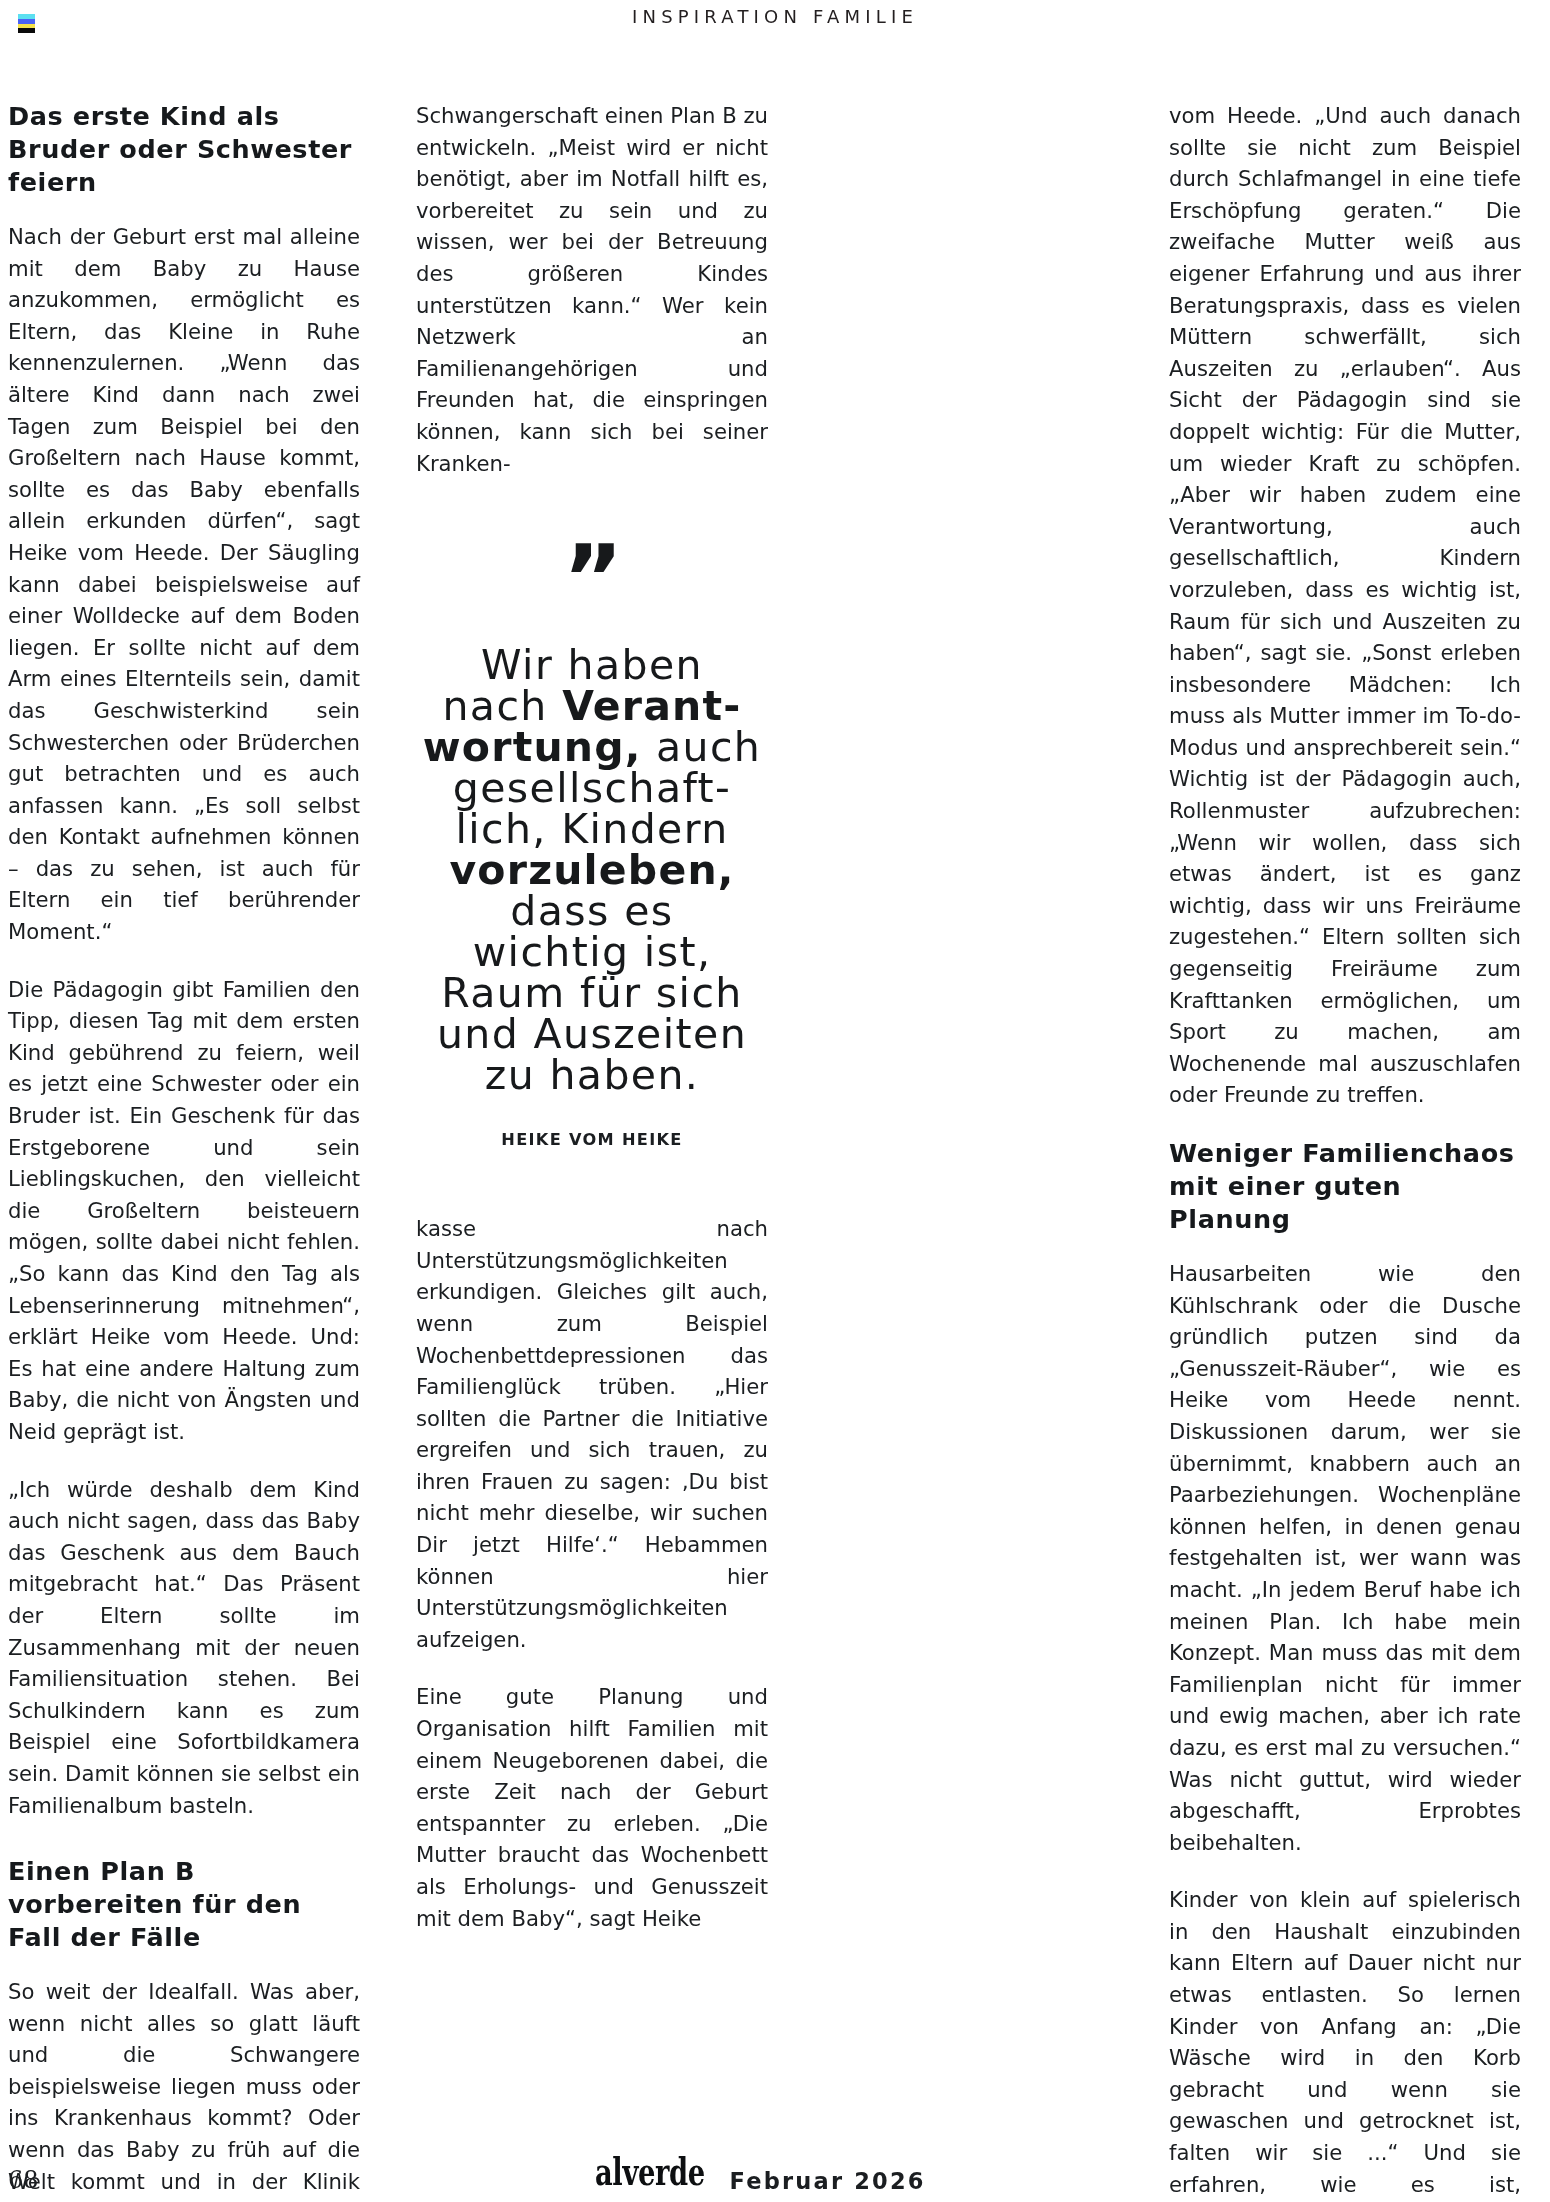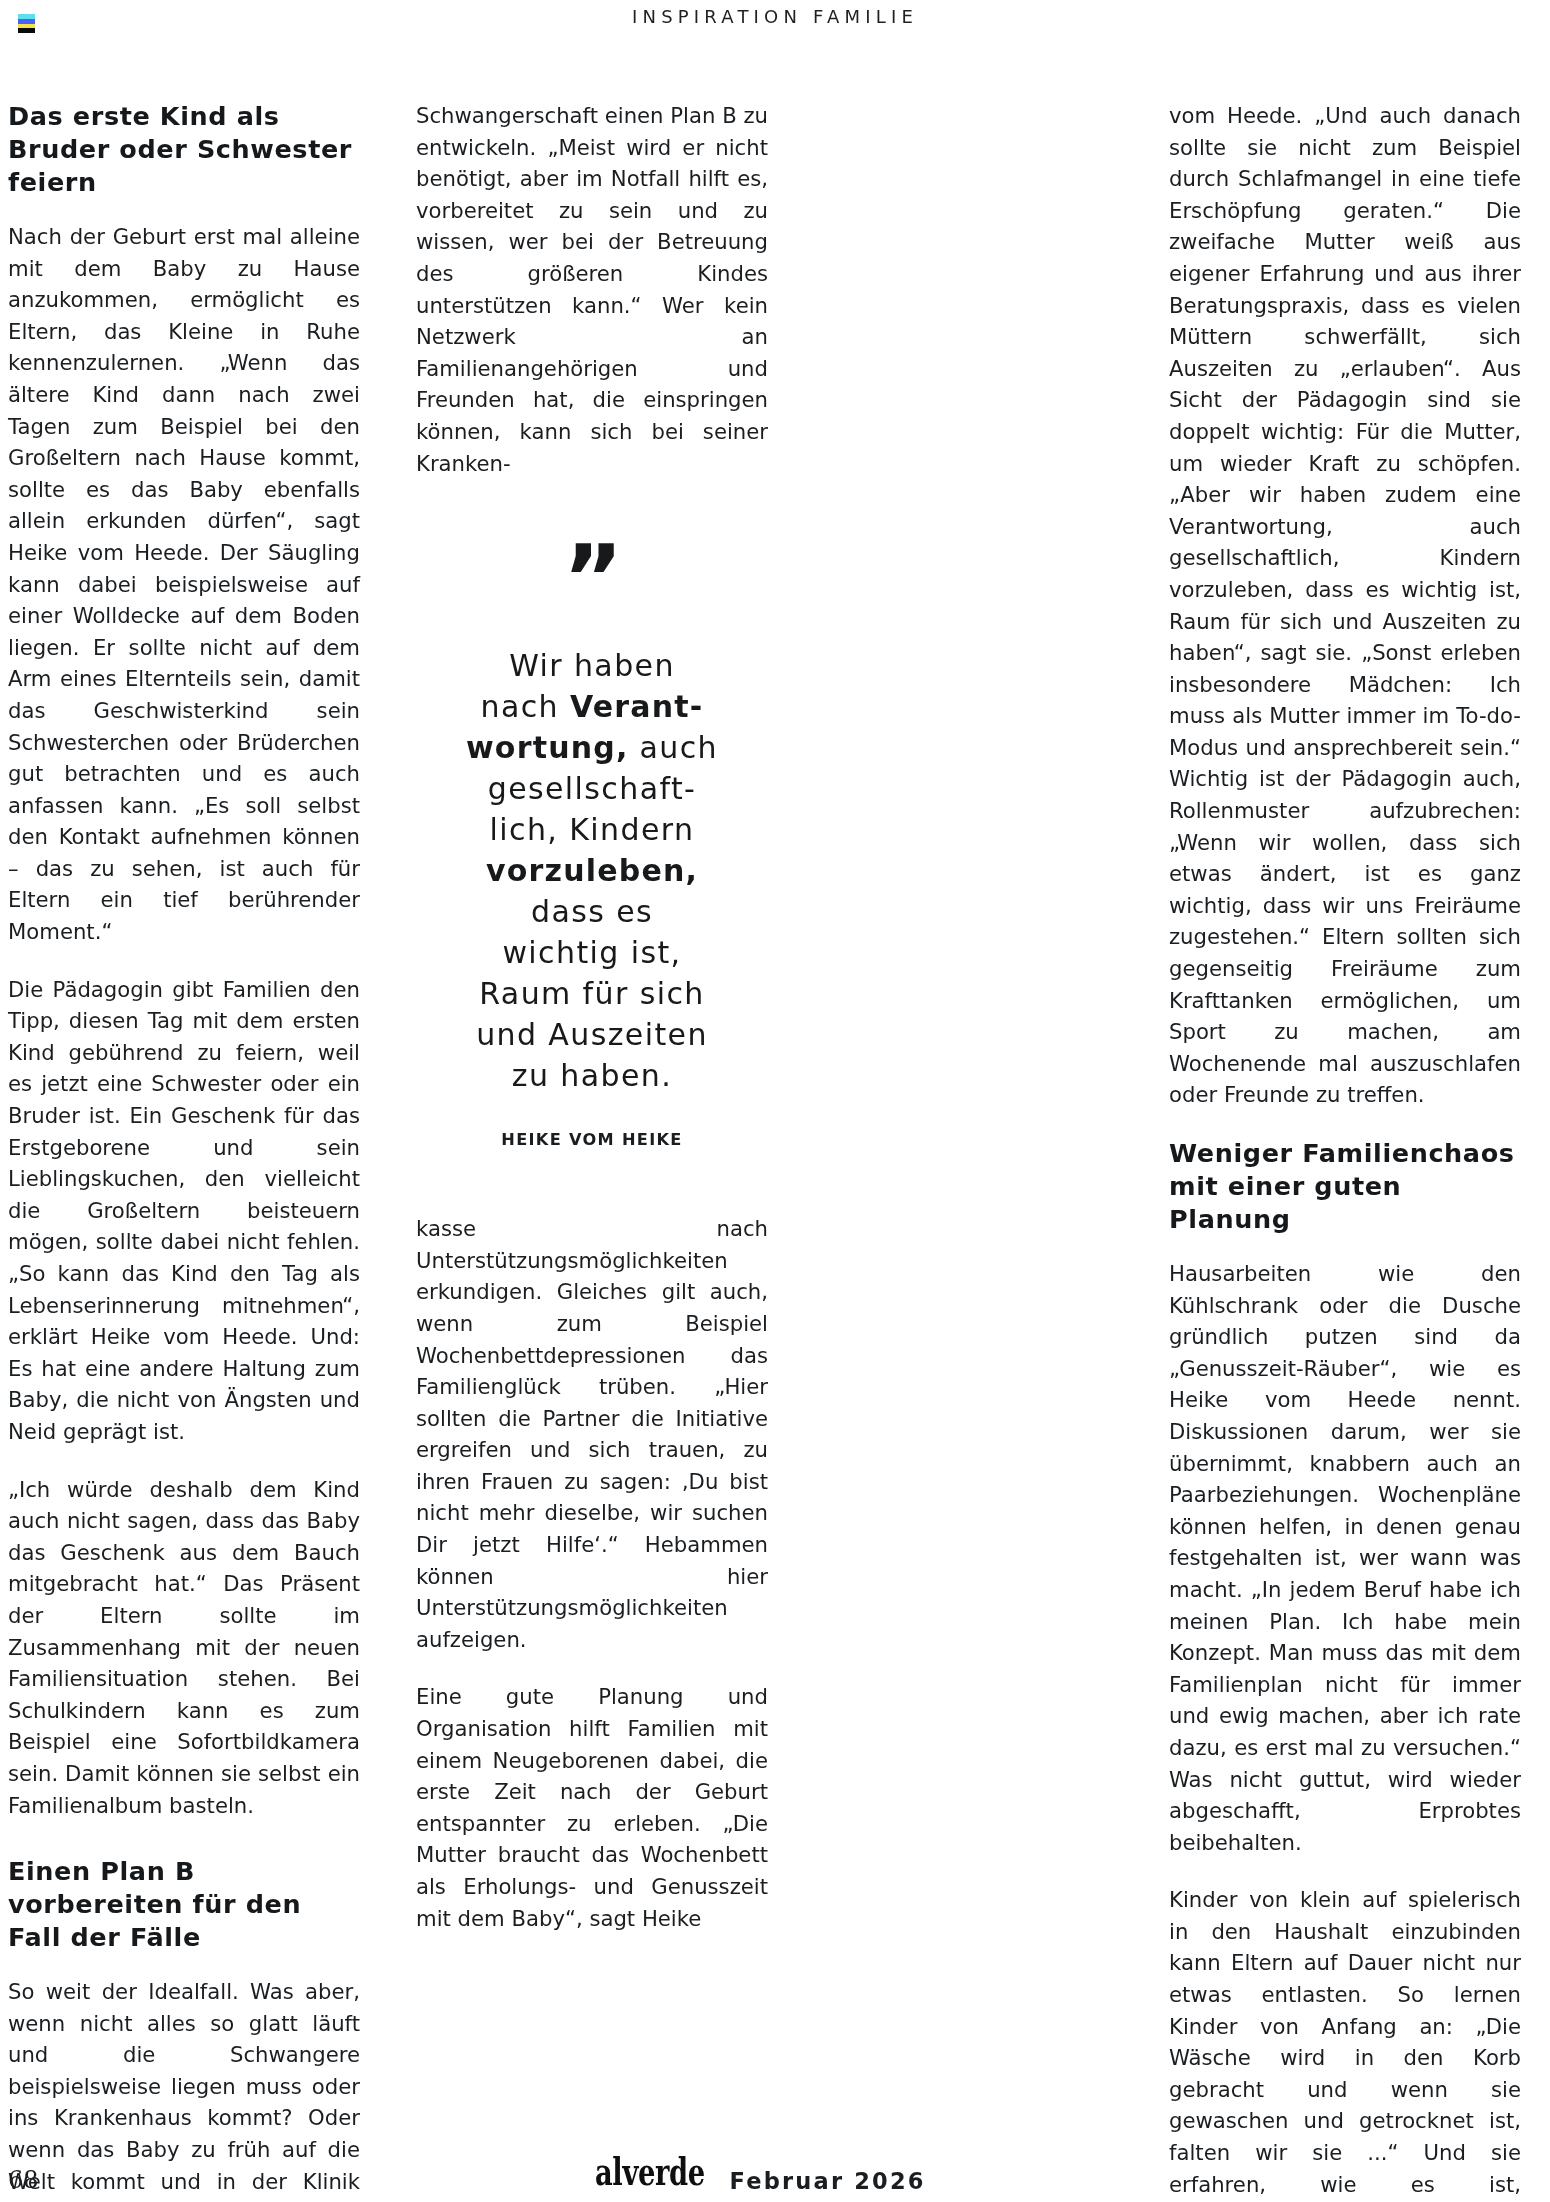--- a/index.html
+++ b/index.html
@@ -95,21 +95,21 @@
     line-height: 54px;
     font-weight: 700;
     letter-spacing: -2px;
     color: #17191b;
     font-family: "DejaVu Sans", sans-serif;
     display: block;
     margin-bottom: 30px;
     height: 62px;
   }
   .pullquote .qtext {
-    font-size: 30px;
+    font-size: 41px;
     line-height: 41px;
     letter-spacing: 1.4px;
     font-weight: 400;
     color: #17191b;
     padding: 0 6px;
   }
   .pullquote .qtext b { font-weight: 700; letter-spacing: 1.2px; }
   .pullquote .attrib {
     margin-top: 34px;
     font-size: 16.2px;

